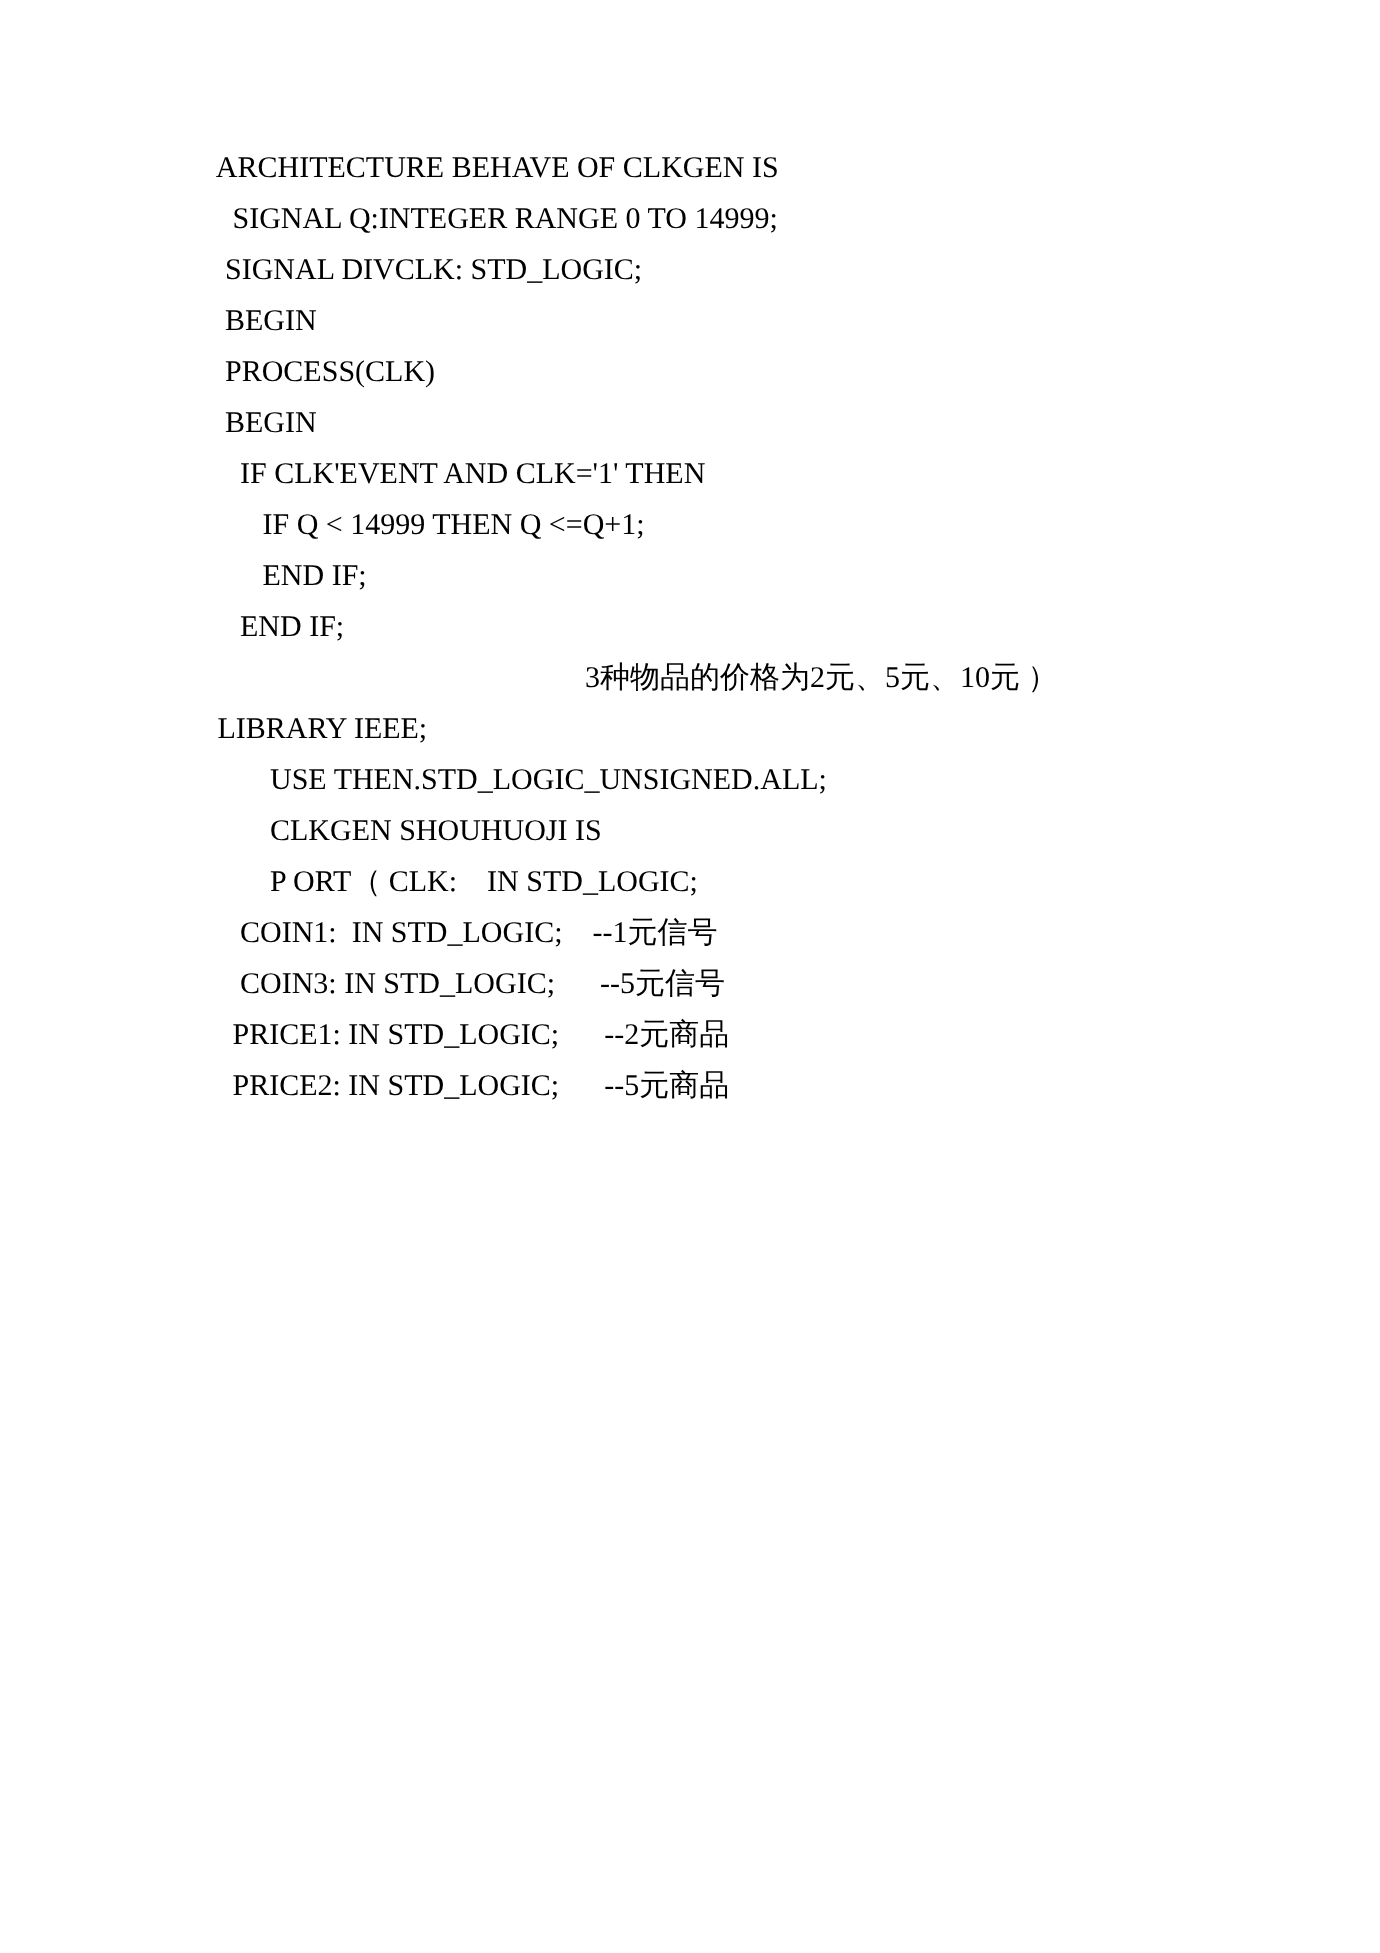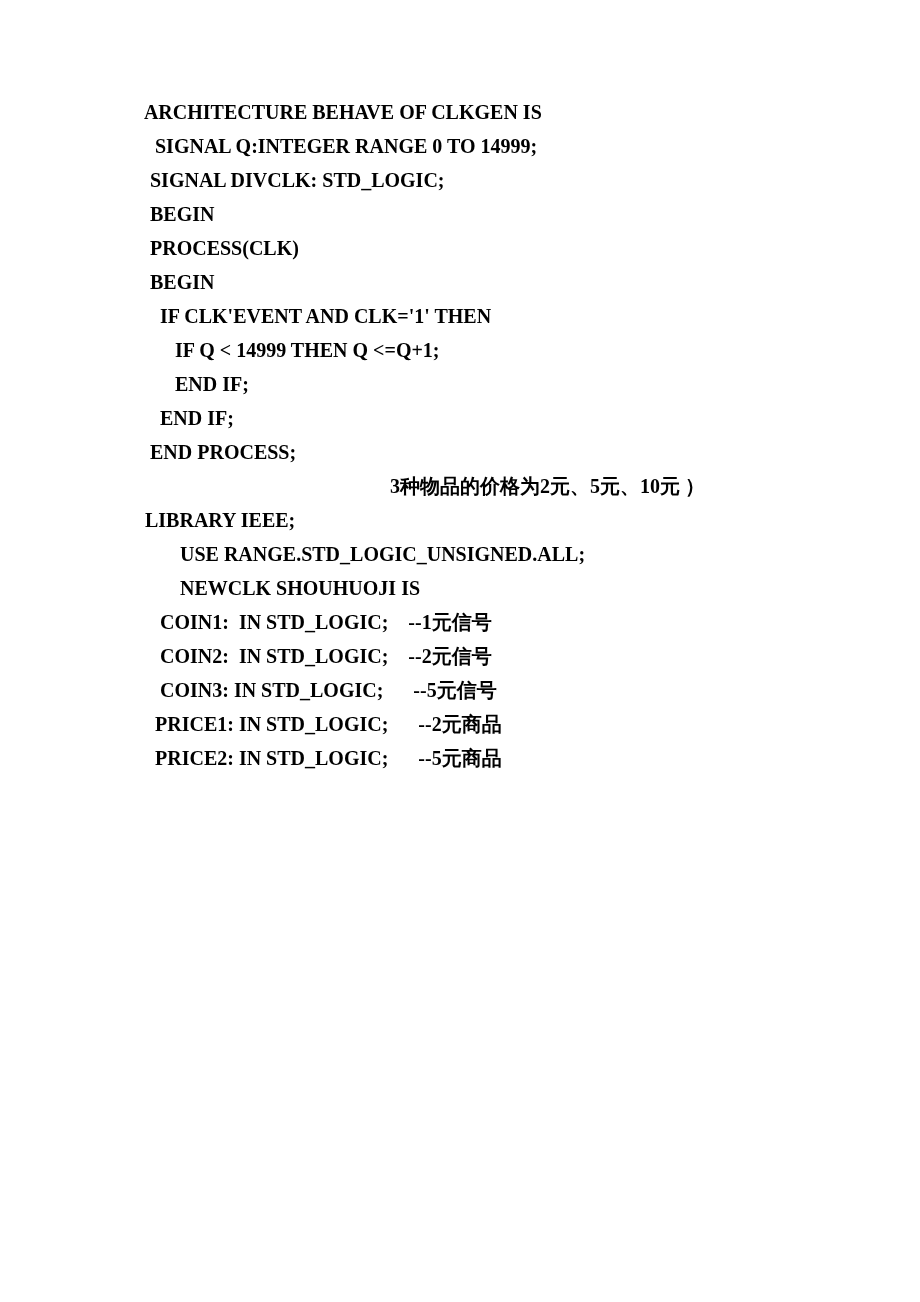--- a/index.html
+++ b/index.html
@@ -12,42 +12,40 @@
       color: #000000;
       line-height: 1.7;
     }
     .page {
       padding: 95px 100px 60px 130px;
     }
     .code-line {
       white-space: pre;
       margin: 0;
       padding: 0;
-      font-weight: bold;
     }
   </style>
 </head>
 <body>
 
 <div class="page">
   <div id="code-container">
       <div class="code-line">   ARCHITECTURE BEHAVE OF CLKGEN IS</div>
       <div class="code-line">     SIGNAL Q:INTEGER RANGE 0 TO 14999;</div>
       <div class="code-line">    SIGNAL DIVCLK: STD_LOGIC;</div>
       <div class="code-line">    BEGIN</div>
       <div class="code-line">    PROCESS(CLK)</div>
       <div class="code-line">    BEGIN</div>
       <div class="code-line">      IF CLK'EVENT AND CLK='1' THEN</div>
       <div class="code-line">         IF Q &lt; 14999 THEN Q &lt;=Q+1;</div>
       <div class="code-line">         END IF;</div>
       <div class="code-line">      END IF;</div>
-      <div class="code-line">    END PROCESS;</div>
       <div class="code-line">                                                    3种物品的价格为2元、5元、10元 ）</div>
       <div class="code-line">   LIBRARY IEEE;</div>
-      <div class="code-line">          USE RANGE.STD_LOGIC_UNSIGNED.ALL;</div>
-      <div class="code-line">          NEWCLK SHOUHUOJI IS</div>
+      <div class="code-line">          USE THEN.STD_LOGIC_UNSIGNED.ALL;</div>
+      <div class="code-line">          CLKGEN SHOUHUOJI IS</div>
+      <div class="code-line">          P ORT（ CLK:    IN STD_LOGIC;</div>
       <div class="code-line">      COIN1:  IN STD_LOGIC;    --1元信号</div>
-      <div class="code-line">      COIN2:  IN STD_LOGIC;    --2元信号</div>
       <div class="code-line">      COIN3: IN STD_LOGIC;      --5元信号</div>
       <div class="code-line">     PRICE1: IN STD_LOGIC;      --2元商品</div>
       <div class="code-line">     PRICE2: IN STD_LOGIC;      --5元商品</div>
     </div>
 </div>
 
 </body></html>

